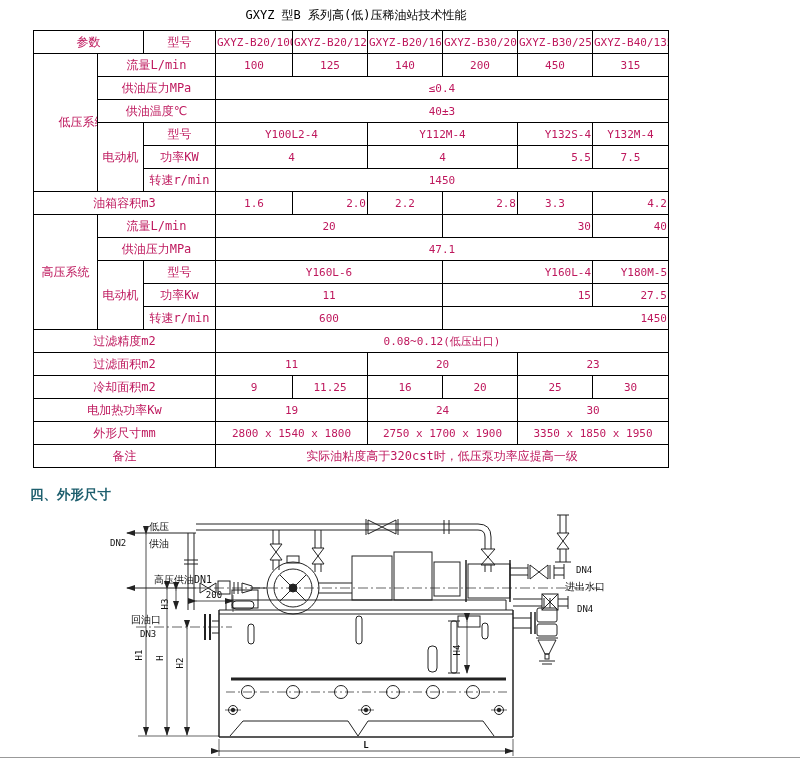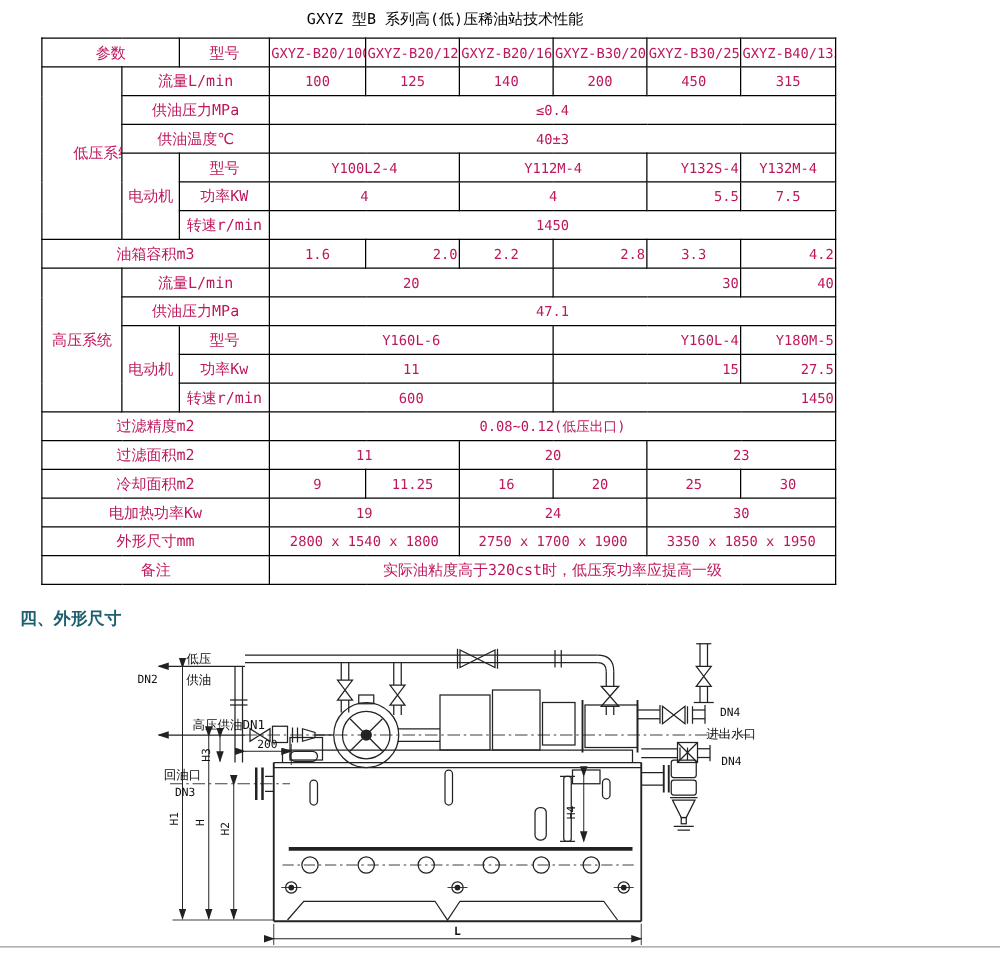--- a/index.html
+++ b/index.html
@@ -5,21 +5,21 @@
   html,body{margin:0;padding:0;background:#fff;}
   #page{position:relative;width:800px;height:762px;background:#fff;overflow:hidden;
         font-family:"DejaVu Sans Mono","DejaVu Sans","Liberation Sans",sans-serif;color:#111;}
   #doc-title{position:absolute;top:7px;left:0;width:712px;text-align:center;font-size:12px;color:#000;}
   #spec-table{position:absolute;top:30px;left:33px;border-collapse:collapse;table-layout:fixed;width:636px;
               font-size:12px;color:#be185d;}
   #spec-table td{border:1px solid #000;text-align:center;height:22px;padding:0 1px;overflow:hidden;white-space:nowrap;}
   #spec-table td.l{text-align:right;padding-left:3px;}
   #spec-table td.mono{font-size:11px;}
   .vtext{display:inline-block;width:14px;word-break:break-all;line-height:25px;font-size:12px;}
-  #section-heading{position:absolute;top:486px;left:16px;font-size:13.5px;font-weight:bold;}
+  #section-heading{position:absolute;top:486px;left:30px;font-size:13.5px;font-weight:bold;}
   #drawing{position:absolute;top:0;left:0;}
   svg text{font-family:"DejaVu Sans Mono","DejaVu Sans",sans-serif;fill:#111;stroke:none;}
   .lbl{font-size:10px;}
   .dim{font-size:9px;}
 </style>
 </head>
 <body>
 
 <div id="page">
 

